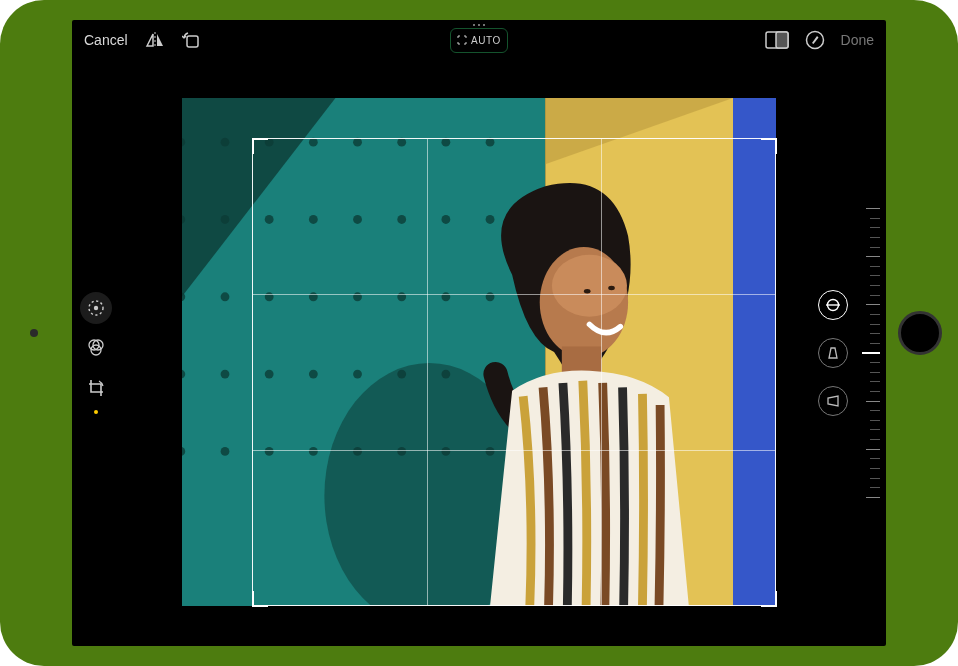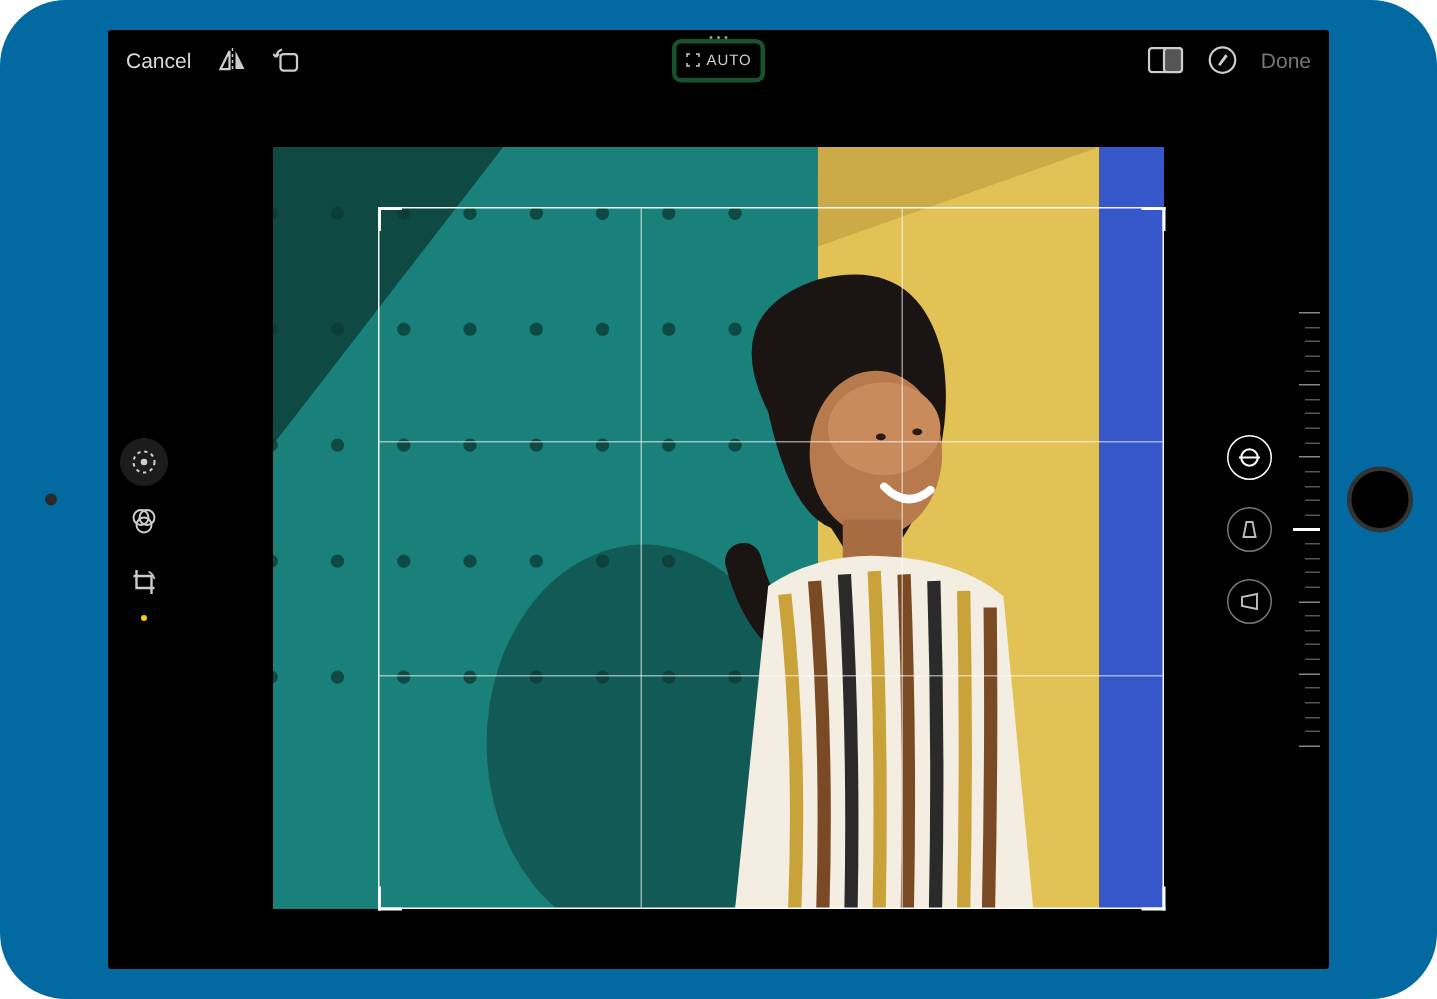--- a/index.html
+++ b/index.html
@@ -3,21 +3,21 @@
 <meta charset="utf-8">
 <style>
   * { box-sizing: border-box; margin: 0; padding: 0; }
   html, body { width: 958px; height: 666px; background: #fff; font-family: -apple-system, "Helvetica Neue", Arial, sans-serif; }
 
   
   .device {
     position: relative;
     width: 958px;
     height: 666px;
-    background: #0369a1;
+    background: #4d7c0f;
     border-radius: 44px;
     overflow: hidden;
   }
   .camera-dot {
     position: absolute;
     left: 30px;
     top: 50%;
     transform: translateY(-50%);
     width: 8px; height: 8px;
     background: #2a2a2a;
@@ -62,21 +62,21 @@
   .toolbar-btn.dim { color: #777; text-align: center; }
   .toolbar-btn svg { display: block; }
 
   .auto-pill {
     position: absolute;
     left: 50%;
     transform: translateX(-50%);
     display: flex;
     align-items: center;
     gap: 4px;
-    border: 3px solid #14532d;
+    border: 1px solid #14532d;
     border-radius: 6px;
     padding: 6px 6px;
     font-size: 10px;
     letter-spacing: 0.6px;
     color: #ccc;
   }
   .pill-dots {
     position: absolute;
     top: -5px; left: 50%;
     transform: translateX(-50%);

